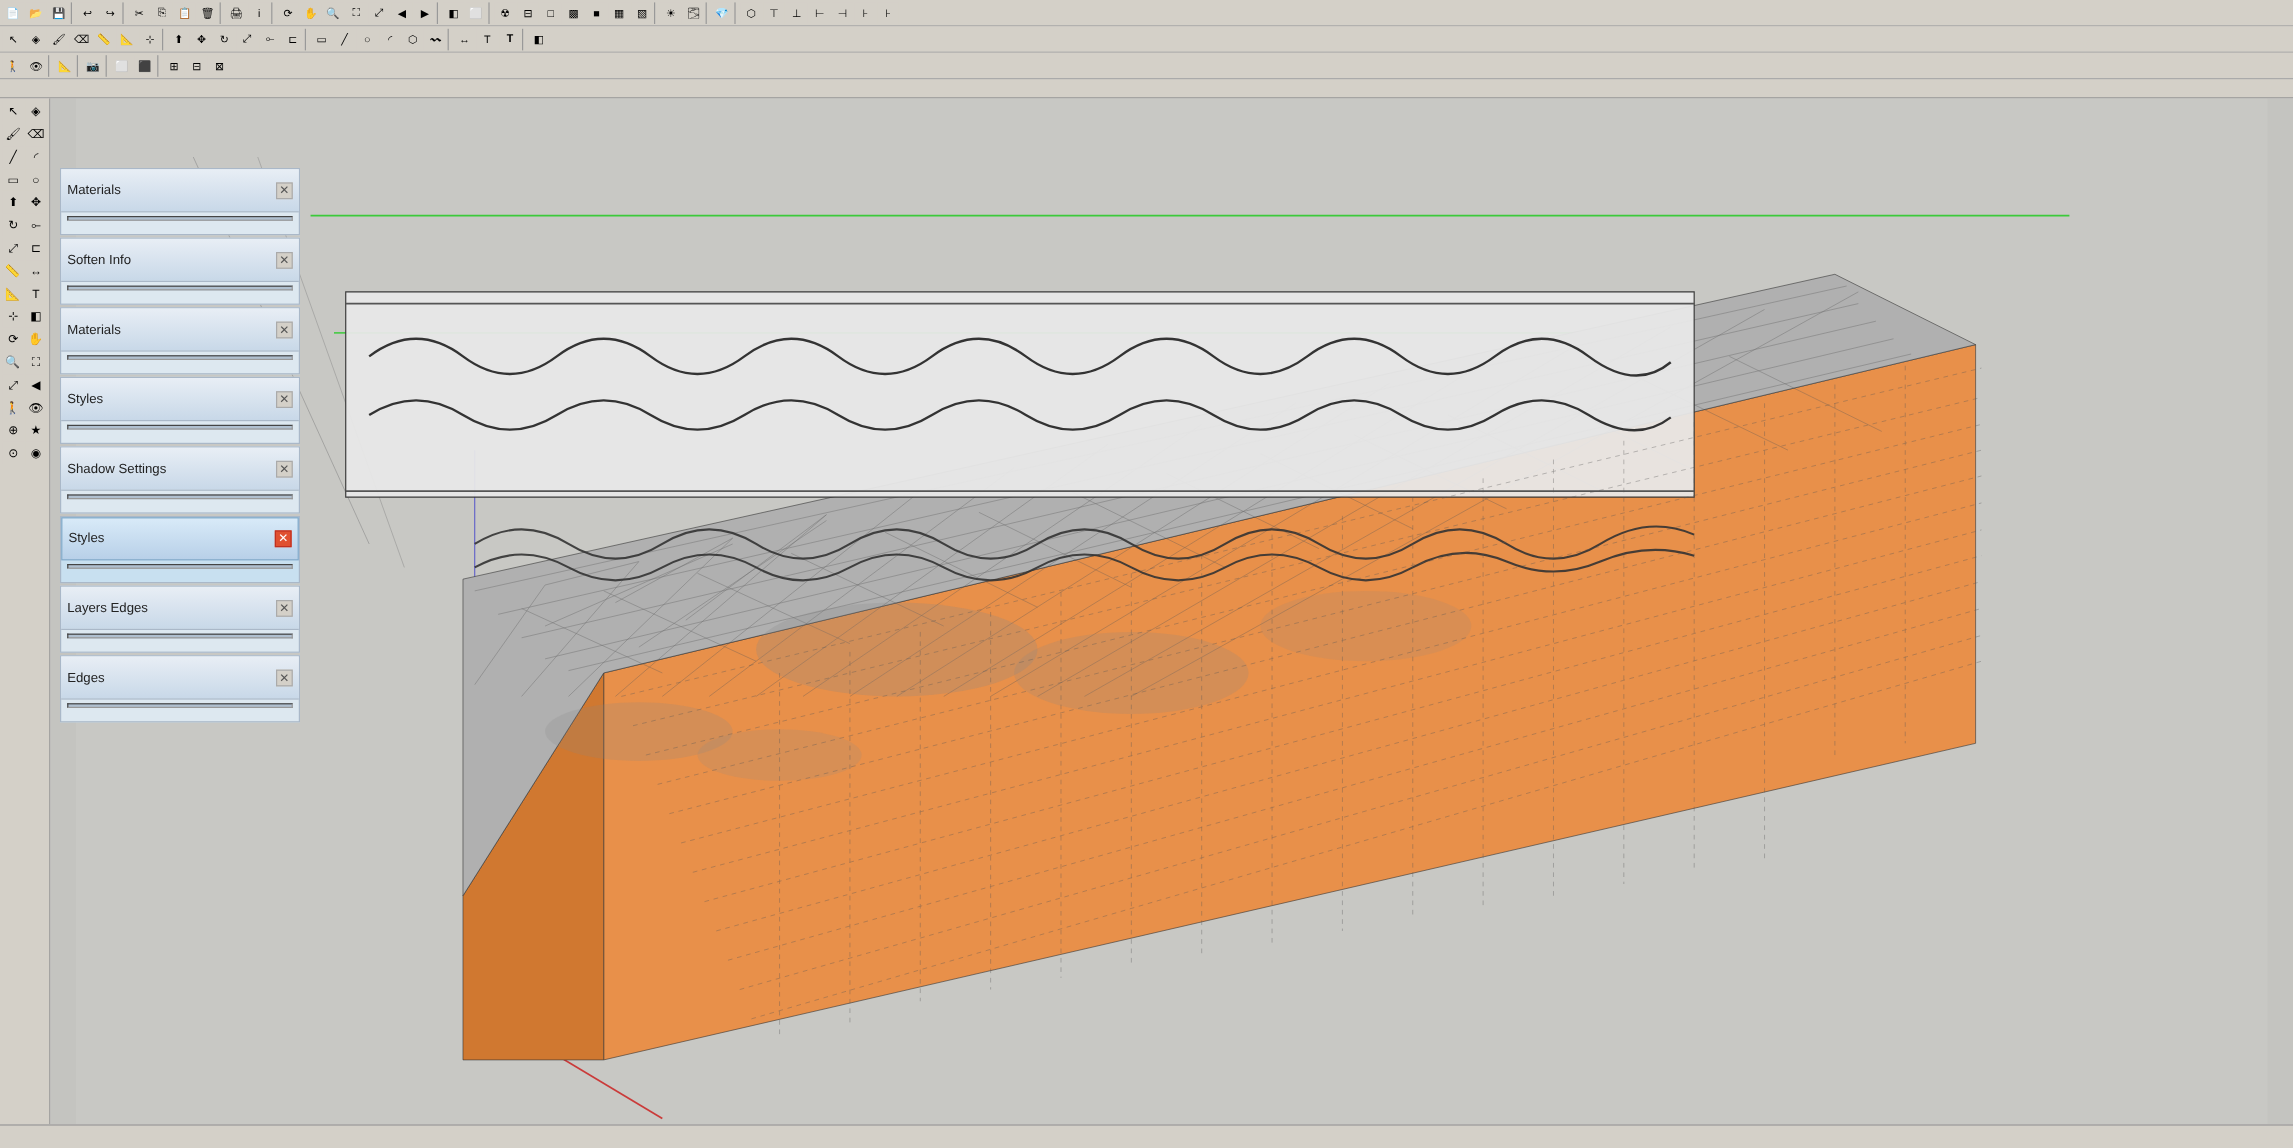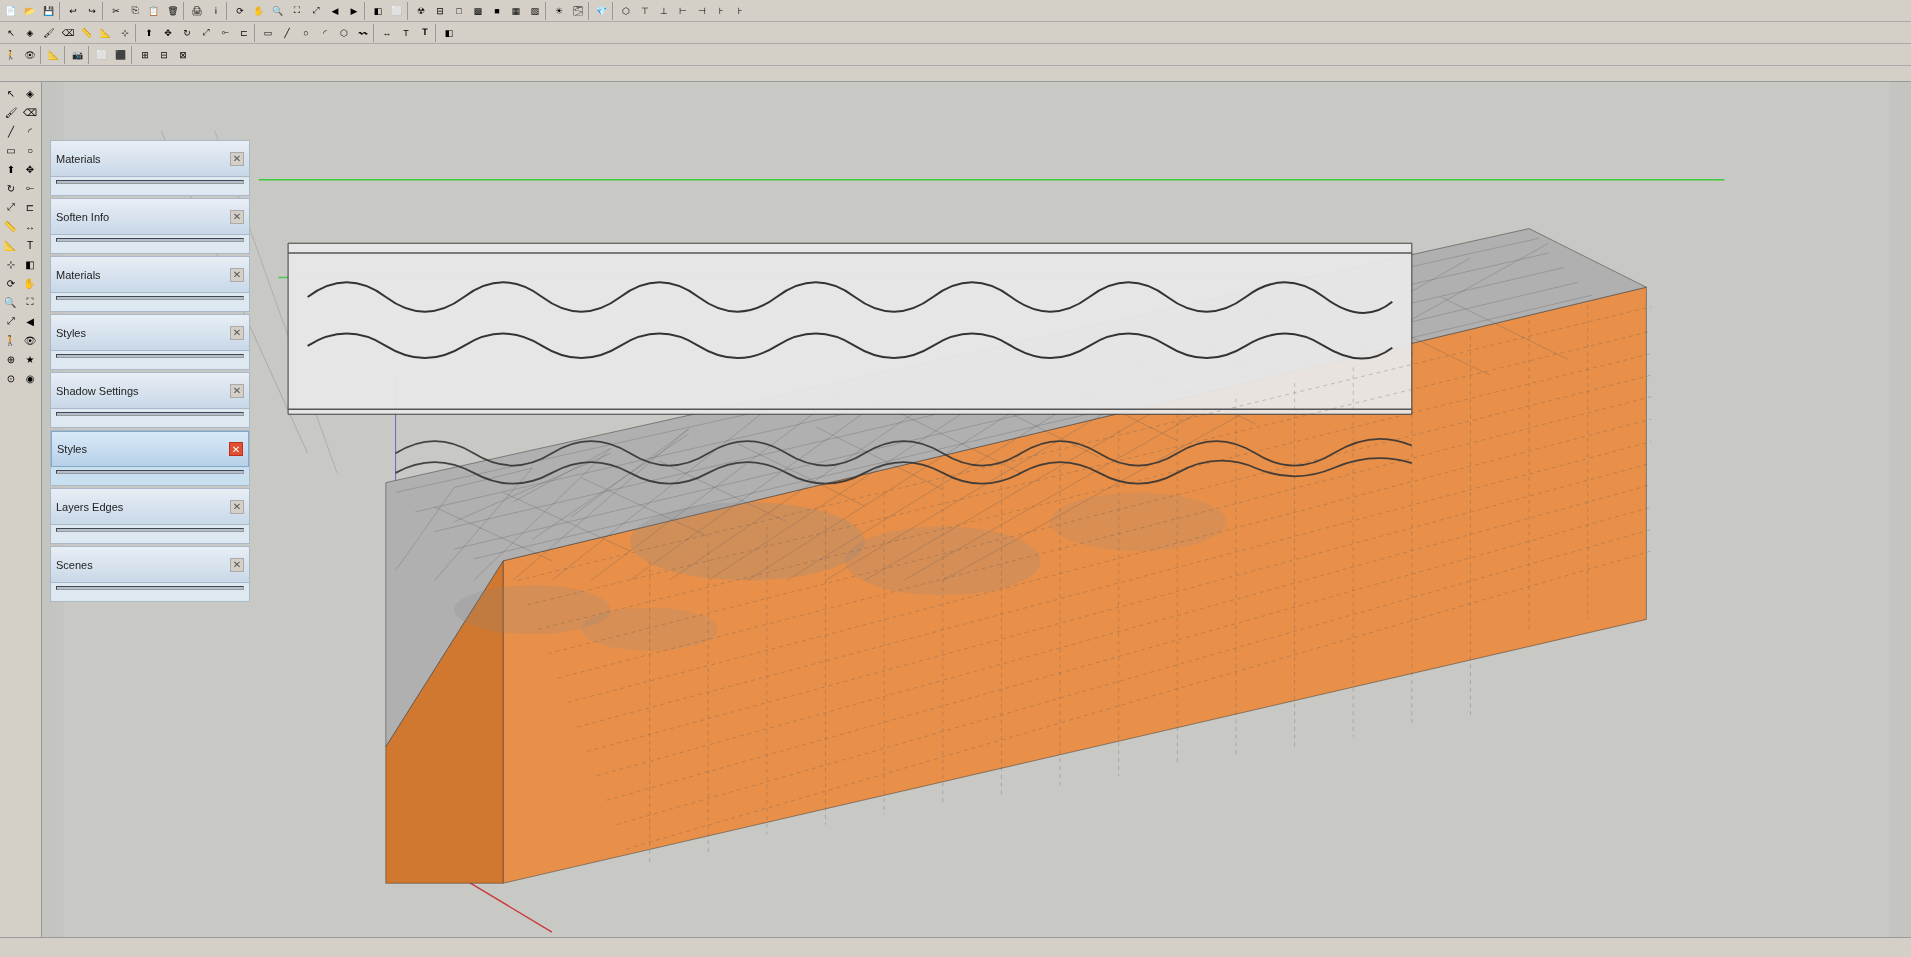--- a/index.html
+++ b/index.html
@@ -550,21 +550,21 @@
       <span class="panel-title">Layers Edges</span>
       <div class="panel-close-btn">✕</div>
     </div>
     <div class="panel-body">
       <div class="panel-slider"></div>
     </div>
   </div>
 
   <div class="panel">
     <div class="panel-header">
-      <span class="panel-title">Scenes</span>
+      <span class="panel-title">Edges</span>
       <div class="panel-close-btn">✕</div>
     </div>
     <div class="panel-body">
       <div class="panel-slider"></div>
     </div>
   </div>
 
 </div>
 
 <div class="status-bar">

